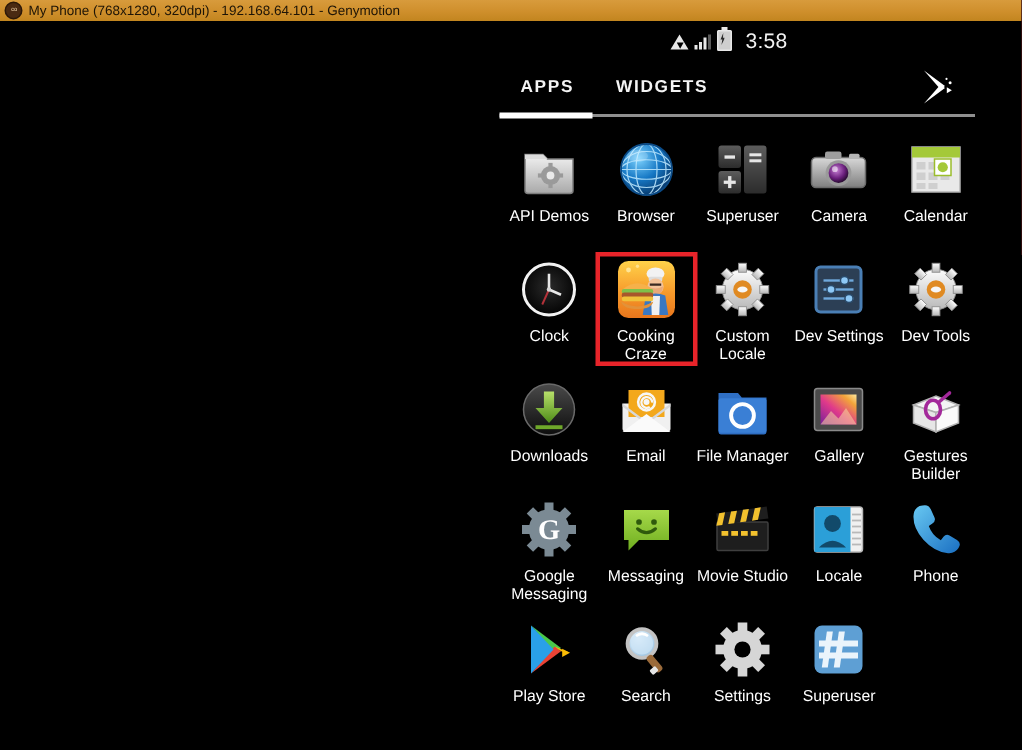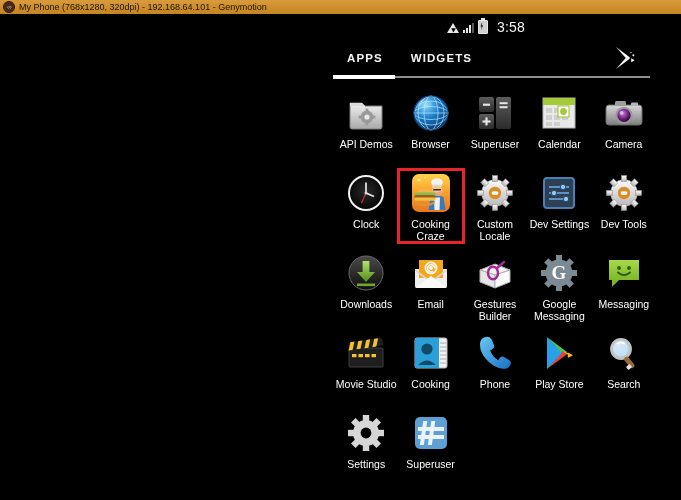--- a/index.html
+++ b/index.html
@@ -181,61 +181,61 @@
       <rect x="8.5" y="28.4" width="8" height="2.2" fill="#e6e6e6"></rect>
       <rect x="25.6" y="10.2" width="8" height="2" fill="#e6e6e6"></rect>
       <rect x="25.6" y="14.2" width="8" height="2" fill="#e6e6e6"></rect>
               </svg>
             </div>
             <div class="label">Superuser</div>
           </div>
           <div class="cell">
             <div class="icon">
               <svg class="ic" viewBox="0 0 42 42">
+      <defs>
+                  <linearGradient id="cam" x1="0" y1="0" x2="0" y2="1">
+        <stop offset="0" stop-color="#d8d8d8"></stop>
+                    <stop offset="1" stop-color="#7f7f7f"></stop>
+                  </linearGradient>
+        <radialGradient id="lens" cx="40%" cy="35%" r="70%">
+        <stop offset="0" stop-color="#c77fd4"></stop>
+                    <stop offset="60%" stop-color="#6a1f7c"></stop>
+        <stop offset="100%" stop-color="#1b0722"></stop>
+                  </radialGradient>
+                </defs>
+      <rect x="3" y="13" width="36" height="20" rx="3" fill="url(#cam)" stroke="#6a6a6a"></rect>
+      <rect x="12" y="9" width="11" height="5" rx="1.5" fill="#9e9e9e"></rect>
+      <rect x="28" y="10.5" width="7" height="3.5" rx="1" fill="#b5b5b5"></rect>
+      <circle cx="21" cy="23.4" r="8.6" fill="#9a9a9a"></circle>
+      <circle cx="21" cy="23.4" r="6.6" fill="url(#lens)"></circle>
+      <circle cx="18.6" cy="20.8" r="1.9" fill="#ffffff" opacity="0.55"></circle>
+              </svg>
+            </div>
+            <div class="label">Camera</div>
+          </div>
+          <div class="cell">
+            <div class="icon">
+              <svg class="ic" viewBox="0 0 42 42">
       <rect x="5" y="6" width="32" height="30" fill="#e9e9e9" stroke="#b4b4b4"></rect>
       <rect x="5" y="6" width="32" height="7" fill="#a4c939"></rect>
       <g fill="#cfcfcf">
         <rect x="8" y="16" width="6" height="5"></rect>
                   <rect x="16" y="16" width="6" height="5"></rect>
         <rect x="24" y="16" width="6" height="5"></rect>
                   <rect x="8" y="23" width="6" height="5"></rect>
         <rect x="16" y="23" width="6" height="5"></rect>
                   <rect x="24" y="23" width="6" height="5"></rect>
         <rect x="8" y="30" width="6" height="4"></rect>
                   <rect x="16" y="30" width="6" height="4"></rect>
       </g>
       <rect x="20" y="14" width="11" height="11" fill="#ffffff" stroke="#9bbd2c"></rect>
       <circle cx="25.5" cy="19.5" r="3.4" fill="#a4c939"></circle>
               </svg>
             </div>
             <div class="label">Calendar</div>
-          </div>
-          <div class="cell">
-            <div class="icon">
-              <svg class="ic" viewBox="0 0 42 42">
-      <defs>
-                  <linearGradient id="cam" x1="0" y1="0" x2="0" y2="1">
-        <stop offset="0" stop-color="#d8d8d8"></stop>
-                    <stop offset="1" stop-color="#7f7f7f"></stop>
-                  </linearGradient>
-        <radialGradient id="lens" cx="40%" cy="35%" r="70%">
-        <stop offset="0" stop-color="#c77fd4"></stop>
-                    <stop offset="60%" stop-color="#6a1f7c"></stop>
-        <stop offset="100%" stop-color="#1b0722"></stop>
-                  </radialGradient>
-                </defs>
-      <rect x="3" y="13" width="36" height="20" rx="3" fill="url(#cam)" stroke="#6a6a6a"></rect>
-      <rect x="12" y="9" width="11" height="5" rx="1.5" fill="#9e9e9e"></rect>
-      <rect x="28" y="10.5" width="7" height="3.5" rx="1" fill="#b5b5b5"></rect>
-      <circle cx="21" cy="23.4" r="8.6" fill="#9a9a9a"></circle>
-      <circle cx="21" cy="23.4" r="6.6" fill="url(#lens)"></circle>
-      <circle cx="18.6" cy="20.8" r="1.9" fill="#ffffff" opacity="0.55"></circle>
-              </svg>
-            </div>
-            <div class="label">Camera</div>
           </div>
           <div class="cell">
             <div class="icon">
               <svg class="ic" viewBox="0 0 42 42">
       <defs>
                   <radialGradient id="cl" cx="50%" cy="45%" r="60%">
         <stop offset="0" stop-color="#2a2a2a"></stop>
                     <stop offset="100%" stop-color="#000000"></stop>
                   </radialGradient>
                 </defs>
@@ -387,20 +387,48 @@
       <path d="M24.8 16.4 a3.6 3.6 0 1 0-1.6 2.9" fill="none" stroke="#f7f7f7" stroke-width="1.5"></path>
       <path d="M5 17 l16 12 l16-12 v2 l-16 12 l-16-12 Z" fill="#d8d8d8"></path>
       <path d="M5 36 l16-12 l16 12 Z" fill="#fafafa"></path>
               </svg>
             </div>
             <div class="label">Email</div>
           </div>
           <div class="cell">
             <div class="icon">
               <svg class="ic" viewBox="0 0 42 42">
+      <path d="M5 10 h13 l2.5 3 H37 v23 a1.6 1.6 0 0 1-1.6 1.6 H6.6 A1.6 1.6 0 0 1 5 36 Z" fill="#2f6fc4"></path>
+      <rect x="5" y="13.5" width="32" height="23" rx="1.5" fill="#3a7fd5"></rect>
+      <circle cx="21" cy="25" r="7.6" fill="none" stroke="#ffffff" stroke-width="2.6"></circle>
+              </svg>
+            </div>
+            <div class="label">File Manager</div>
+          </div>
+          <div class="cell">
+            <div class="icon">
+              <svg class="ic" viewBox="0 0 42 42">
+      <defs>
+                  <linearGradient id="gal" x1="0" y1="1" x2="1" y2="0">
+        <stop offset="0" stop-color="#7a1f9a"></stop>
+                    <stop offset="45%" stop-color="#e03a8a"></stop>
+        <stop offset="80%" stop-color="#f2a43a"></stop>
+                    <stop offset="100%" stop-color="#fde8a0"></stop>
+                  </linearGradient>
+                </defs>
+      <rect x="5" y="7" width="32" height="28" rx="2" fill="#4a4a4a" stroke="#8a8a8a"></rect>
+      <rect x="9" y="11" width="24" height="20" fill="url(#gal)"></rect>
+      <path d="M9 31 l7-9 l5 5 l5-7 l7 11 Z" fill="#f7d9a0" opacity=".55"></path>
+              </svg>
+            </div>
+            <div class="label">Gallery</div>
+          </div>
+          <div class="cell">
+            <div class="icon">
+              <svg class="ic" viewBox="0 0 42 42">
       <path d="M6 18 l15-6 l15 6 l-15 5 Z" fill="#f4f4f4" stroke="#b0b0b0"></path>
       <path d="M6 18 v12 l15 6 v-13 Z" fill="#e6e6e6" stroke="#b0b0b0"></path>
       <path d="M36 18 v12 l-15 6 v-13 Z" fill="#fafafa" stroke="#b0b0b0"></path>
       <g fill="none" stroke="#a3289a" stroke-width="2.4" stroke-linecap="round">
         <ellipse cx="19" cy="21" rx="5" ry="6.2"></ellipse>
         <path d="M23 16 l7-6"></path>
       </g>
               </svg>
             </div>
             <div class="label">Gestures Builder</div>
@@ -478,21 +506,21 @@
       <g stroke="#b8b8b8" stroke-width="1.2">
         <line x1="30" y1="11" x2="36" y2="11"></line>
                   <line x1="30" y1="15" x2="36" y2="15"></line>
         <line x1="30" y1="19" x2="36" y2="19"></line>
                   <line x1="30" y1="23" x2="36" y2="23"></line>
         <line x1="30" y1="27" x2="36" y2="27"></line>
                   <line x1="30" y1="31" x2="36" y2="31"></line>
       </g>
               </svg>
             </div>
-            <div class="label">Cooking</div>
+            <div class="label">Locale</div>
           </div>
           <div class="cell">
             <div class="icon">
               <svg class="ic" viewBox="0 0 42 42">
       <defs>
                   <linearGradient id="ph" x1="0" y1="0" x2="1" y2="1">
         <stop offset="0" stop-color="#68c8f2"></stop>
                     <stop offset="100%" stop-color="#1a6fc2"></stop>
                   </linearGradient>
                 </defs>

